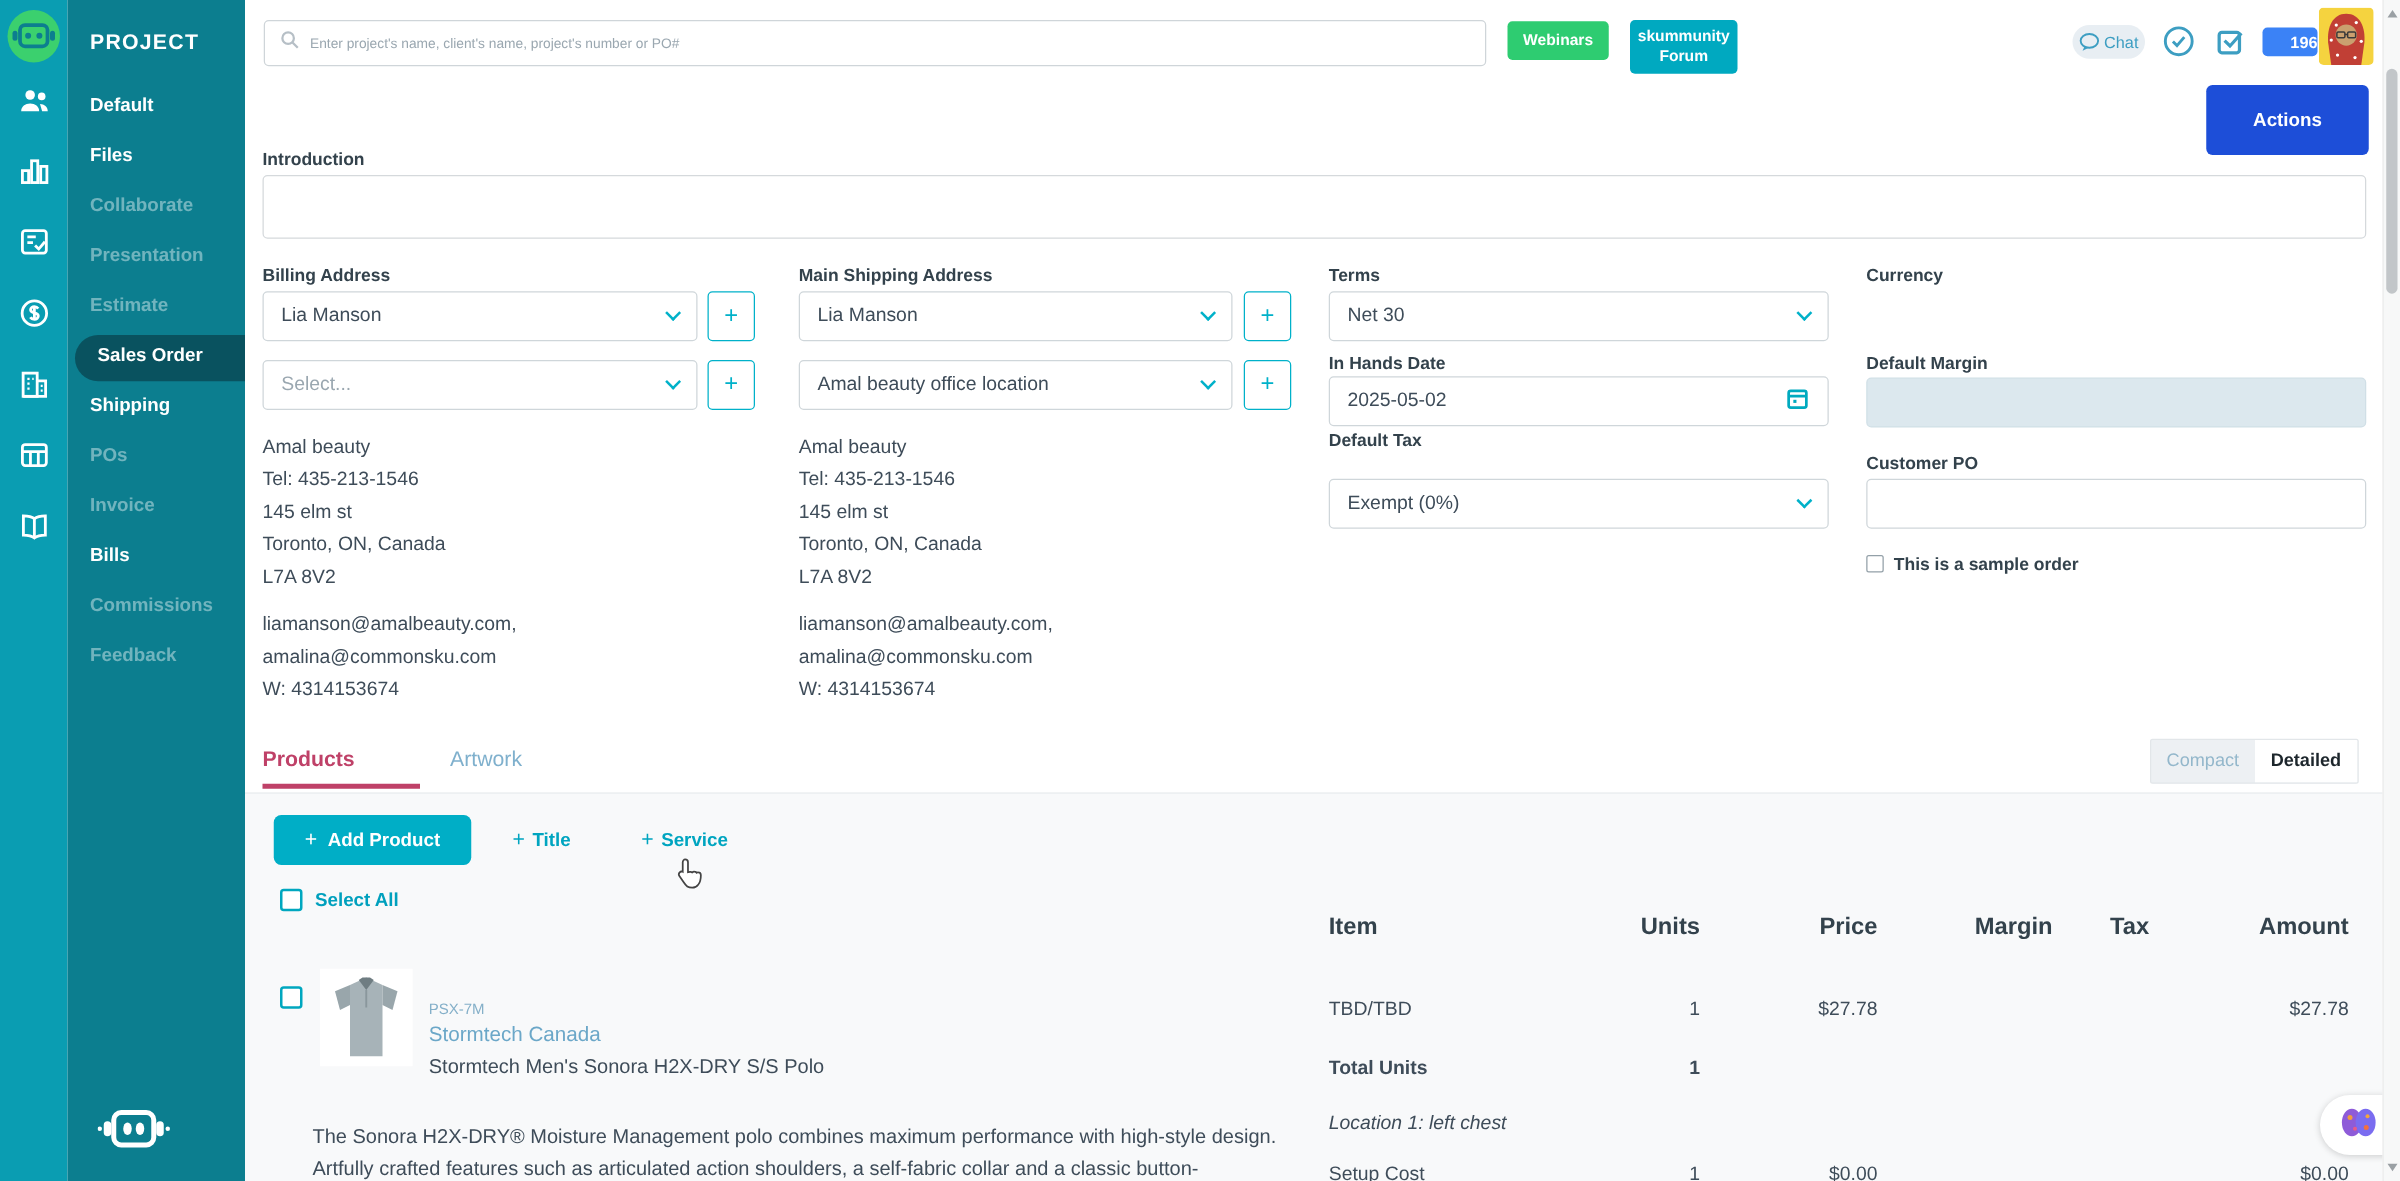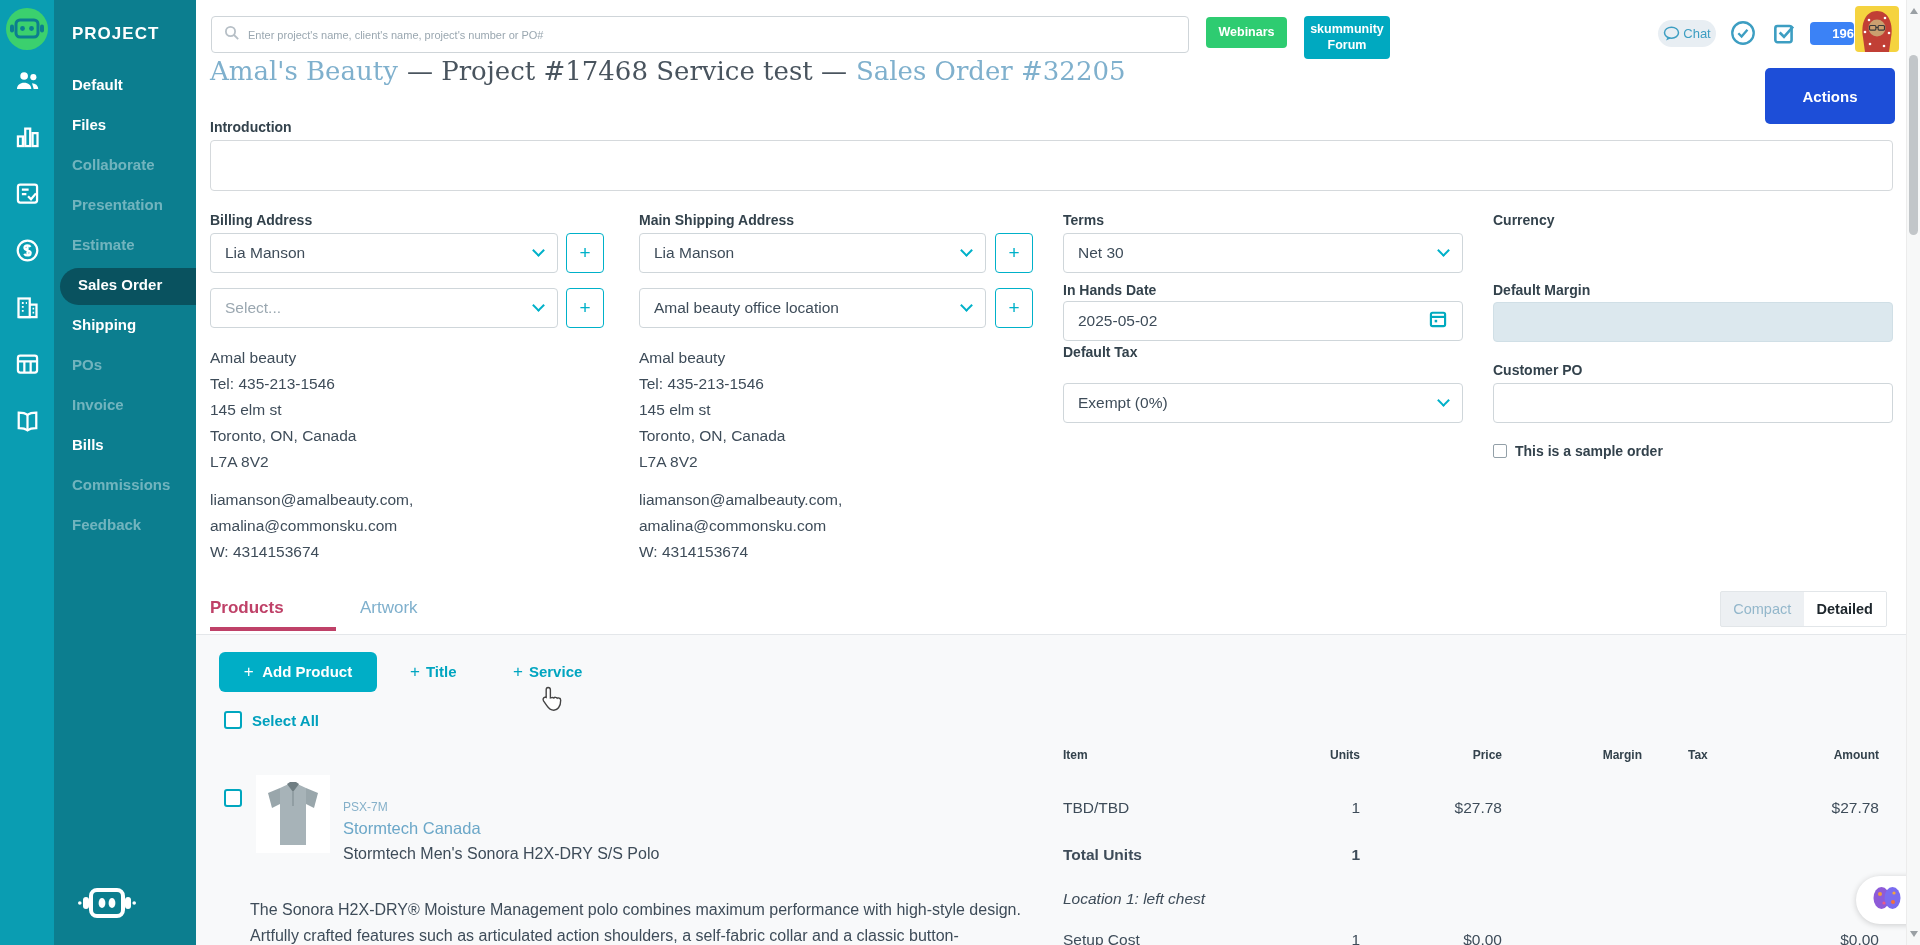--- a/index.html
+++ b/index.html
@@ -62,21 +62,21 @@
   #tab-products { left:210px; color:#bf4168; }
   #tab-artwork { left:360px; color:#7fb0cd; font-weight:normal; }
   #view-toggle { left:1720px; top:591px; width:167px; height:36px; display:flex; background:#edf0f3; border:1px solid #e2e6e9; border-radius:2px; overflow:hidden; }
   #view-toggle .half { width:50%; text-align:center; line-height:34px; font-size:14.5px; cursor:pointer; }
   #view-compact { color:#93b7cb; }
   #view-detailed { background:#fff; color:#1d262c; font-weight:bold; }
   #add-product-btn { left:219px; top:652px; width:158px; height:40px; background:#00aec6; border:none; border-radius:6px; color:#fff; font-weight:bold; font-size:15px; cursor:pointer; font-family:"Liberation Sans",sans-serif; }
   .teal-link { position:absolute; top:662px; color:#00a5c0; font-weight:bold; font-size:15px; cursor:pointer; }
   .teal-link .plus { font-size:17px; margin-right:6px; font-weight:normal; }
   #select-all-lbl { left:252px; top:712px; color:#00a0bd; font-weight:bold; font-size:15px; cursor:pointer; }
-  .th { position:absolute; top:748px; font-size:12px; font-weight:bold; color:#33424c; }
+  .th { position:absolute; top:731px; font-size:19px; font-weight:bold; color:#33424c; }
   .cell { position:absolute; font-size:15.5px; color:#3e4c59; }
   .r { text-align:right; }
   .bold { font-weight:bold; }
   .sku { color:#85b0c9; font-size:12px; }
   .supplier { color:#6ba7c8; font-size:16.5px; }
   #row-desc { left:250px; top:897px; width:800px; font-size:16px; line-height:26px; color:#3e4c59; }
   .ital { font-style:italic; }
 
   
   #prod-img { left:256px; top:775px; width:74px; height:78px; background:#fff; cursor:pointer; }
@@ -222,23 +222,20 @@
         <circle cx="34" cy="27" r="1.3" fill="#fff"></circle>
         <circle cx="15" cy="38" r="1.3" fill="#fff"></circle>
         <circle cx="29" cy="40" r="1.3" fill="#fff"></circle>
       <circle cx="22" cy="22" r="8.5" fill="#caa06f"></circle>
       <rect x="14.5" y="19.5" width="6.4" height="4.6" rx="1" fill="none" stroke="#3a3a3a" stroke-width="1.2"></rect>
       <rect x="23.1" y="19.5" width="6.4" height="4.6" rx="1" fill="none" stroke="#3a3a3a" stroke-width="1.2"></rect>
       <path d="M21 21.5h2" stroke="#3a3a3a" stroke-width="1.2"></path>
     </svg>
   </div>
 
-  <div id="page-head" class="abs">
-    <span class="blue">Amal's Beauty</span><span class="mid">— Project #17468 Service test —</span><span class="blue">Sales Order #32205</span>
-  </div>
   <button id="actions-btn" class="abs">Actions</button>
 
   <div class="lbl" style="left:210px; top:119px;">Introduction</div>
   <textarea id="intro-box" class="abs" style=""></textarea>
 
   <div class="lbl" style="left:210px; top:212px;">Billing Address</div>
   <div class="field" style="left:210px; top:233px; width:348px;">
     <span>Lia Manson</span>
     <span class="chev"></span>
   </div>

